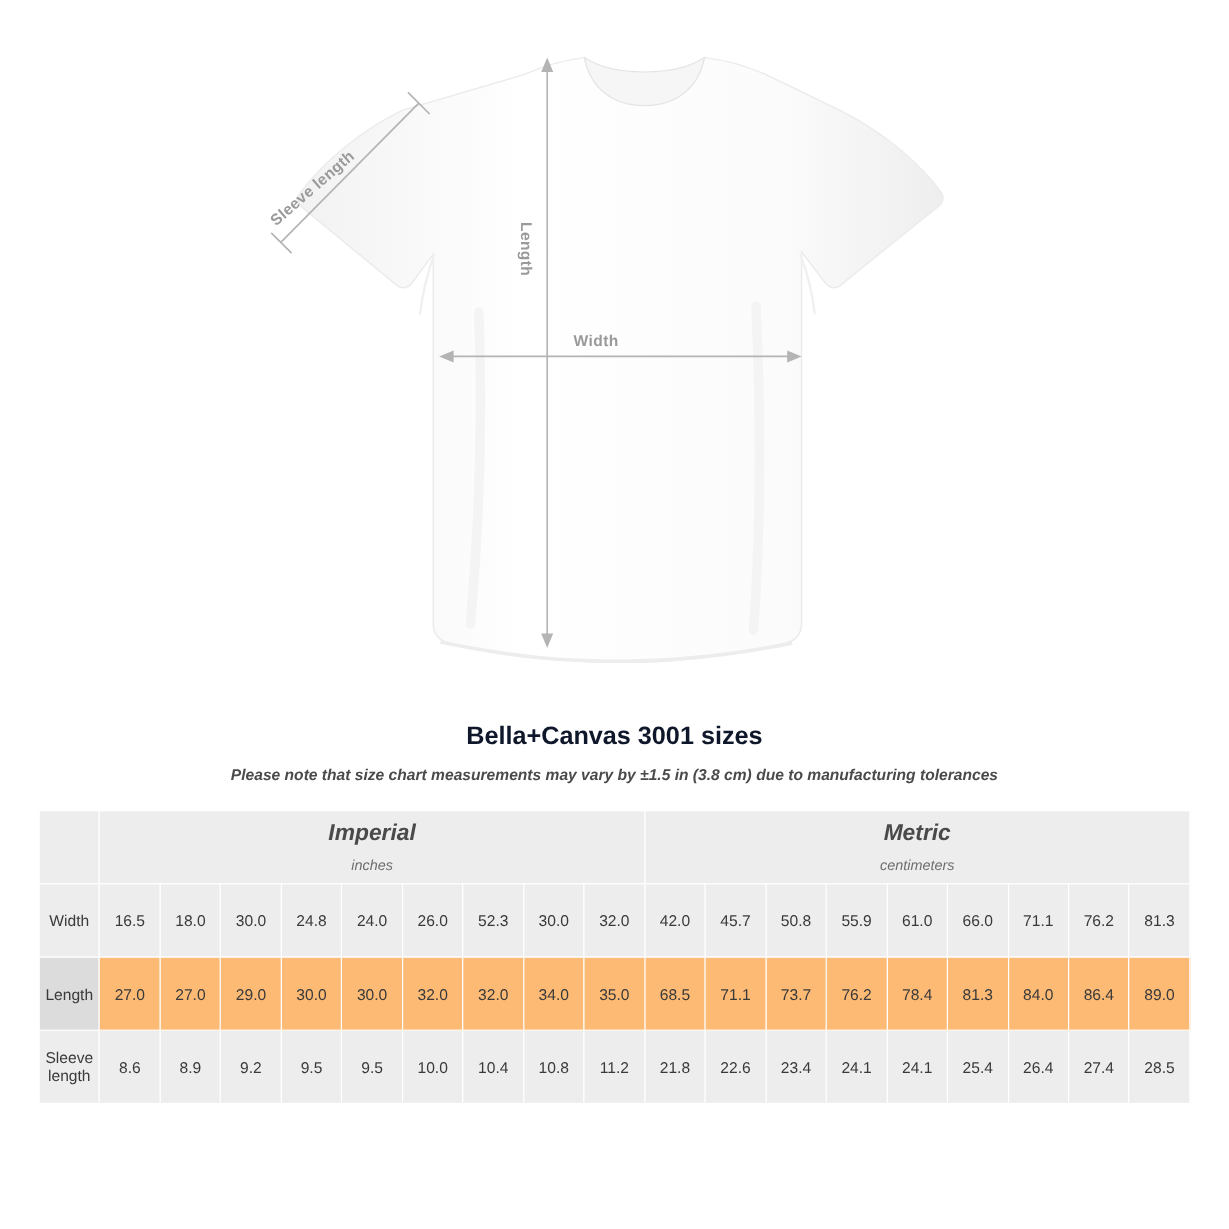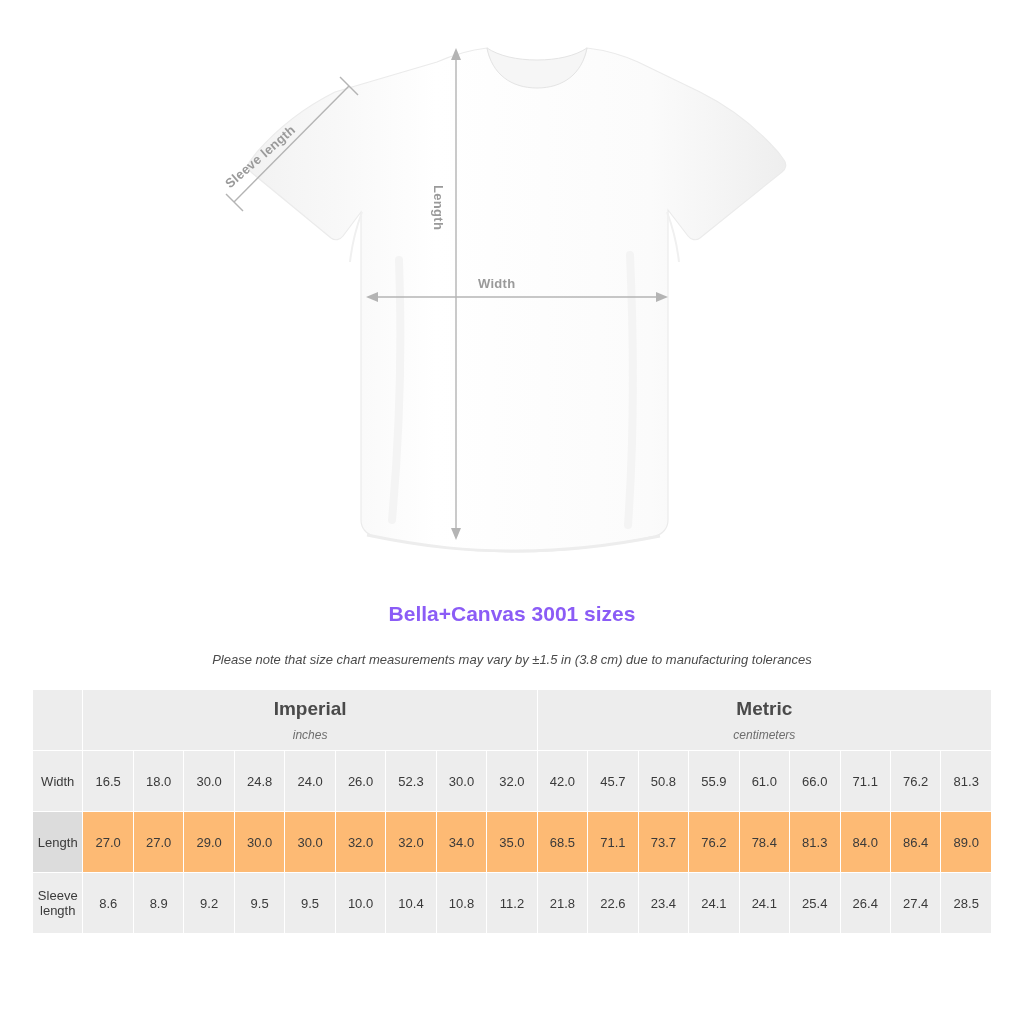--- a/index.html
+++ b/index.html
@@ -61,28 +61,29 @@
   }
 
   
   .title-block {
     text-align: center;
     margin-top: 22px;
   }
   .chart-title {
     font-size: 21px;
     font-weight: bold;
-    color: #8b5cf6;
+    color: #0f172a;
     margin: 0;
   }
   .chart-note {
     font-size: 13px;
     font-style: italic;
     color: #4a4a4a;
-    margin: 26px 0 0 0;
+    margin: 12px 0 0 0;
+    font-weight: bold;
   }
 
   
   .table-wrap {
     margin: 22px 32px 0 32px;
   }
   table.size-table {
     border-collapse: collapse;
     width: 960px;
     table-layout: fixed;
@@ -99,20 +100,21 @@
     font-weight: normal;
   }
   td.group-head {
     height: 78px;
     vertical-align: middle;
     background: #e3e3e3;
   }
   .group-name {
     font-size: 19px;
     font-weight: bold;
+    font-style: italic;
     color: #4a4a4a;
     display: block;
   }
   .group-unit {
     font-size: 12px;
     font-style: italic;
     color: #6d6d6d;
     display: block;
     margin-top: 8px;
   }

